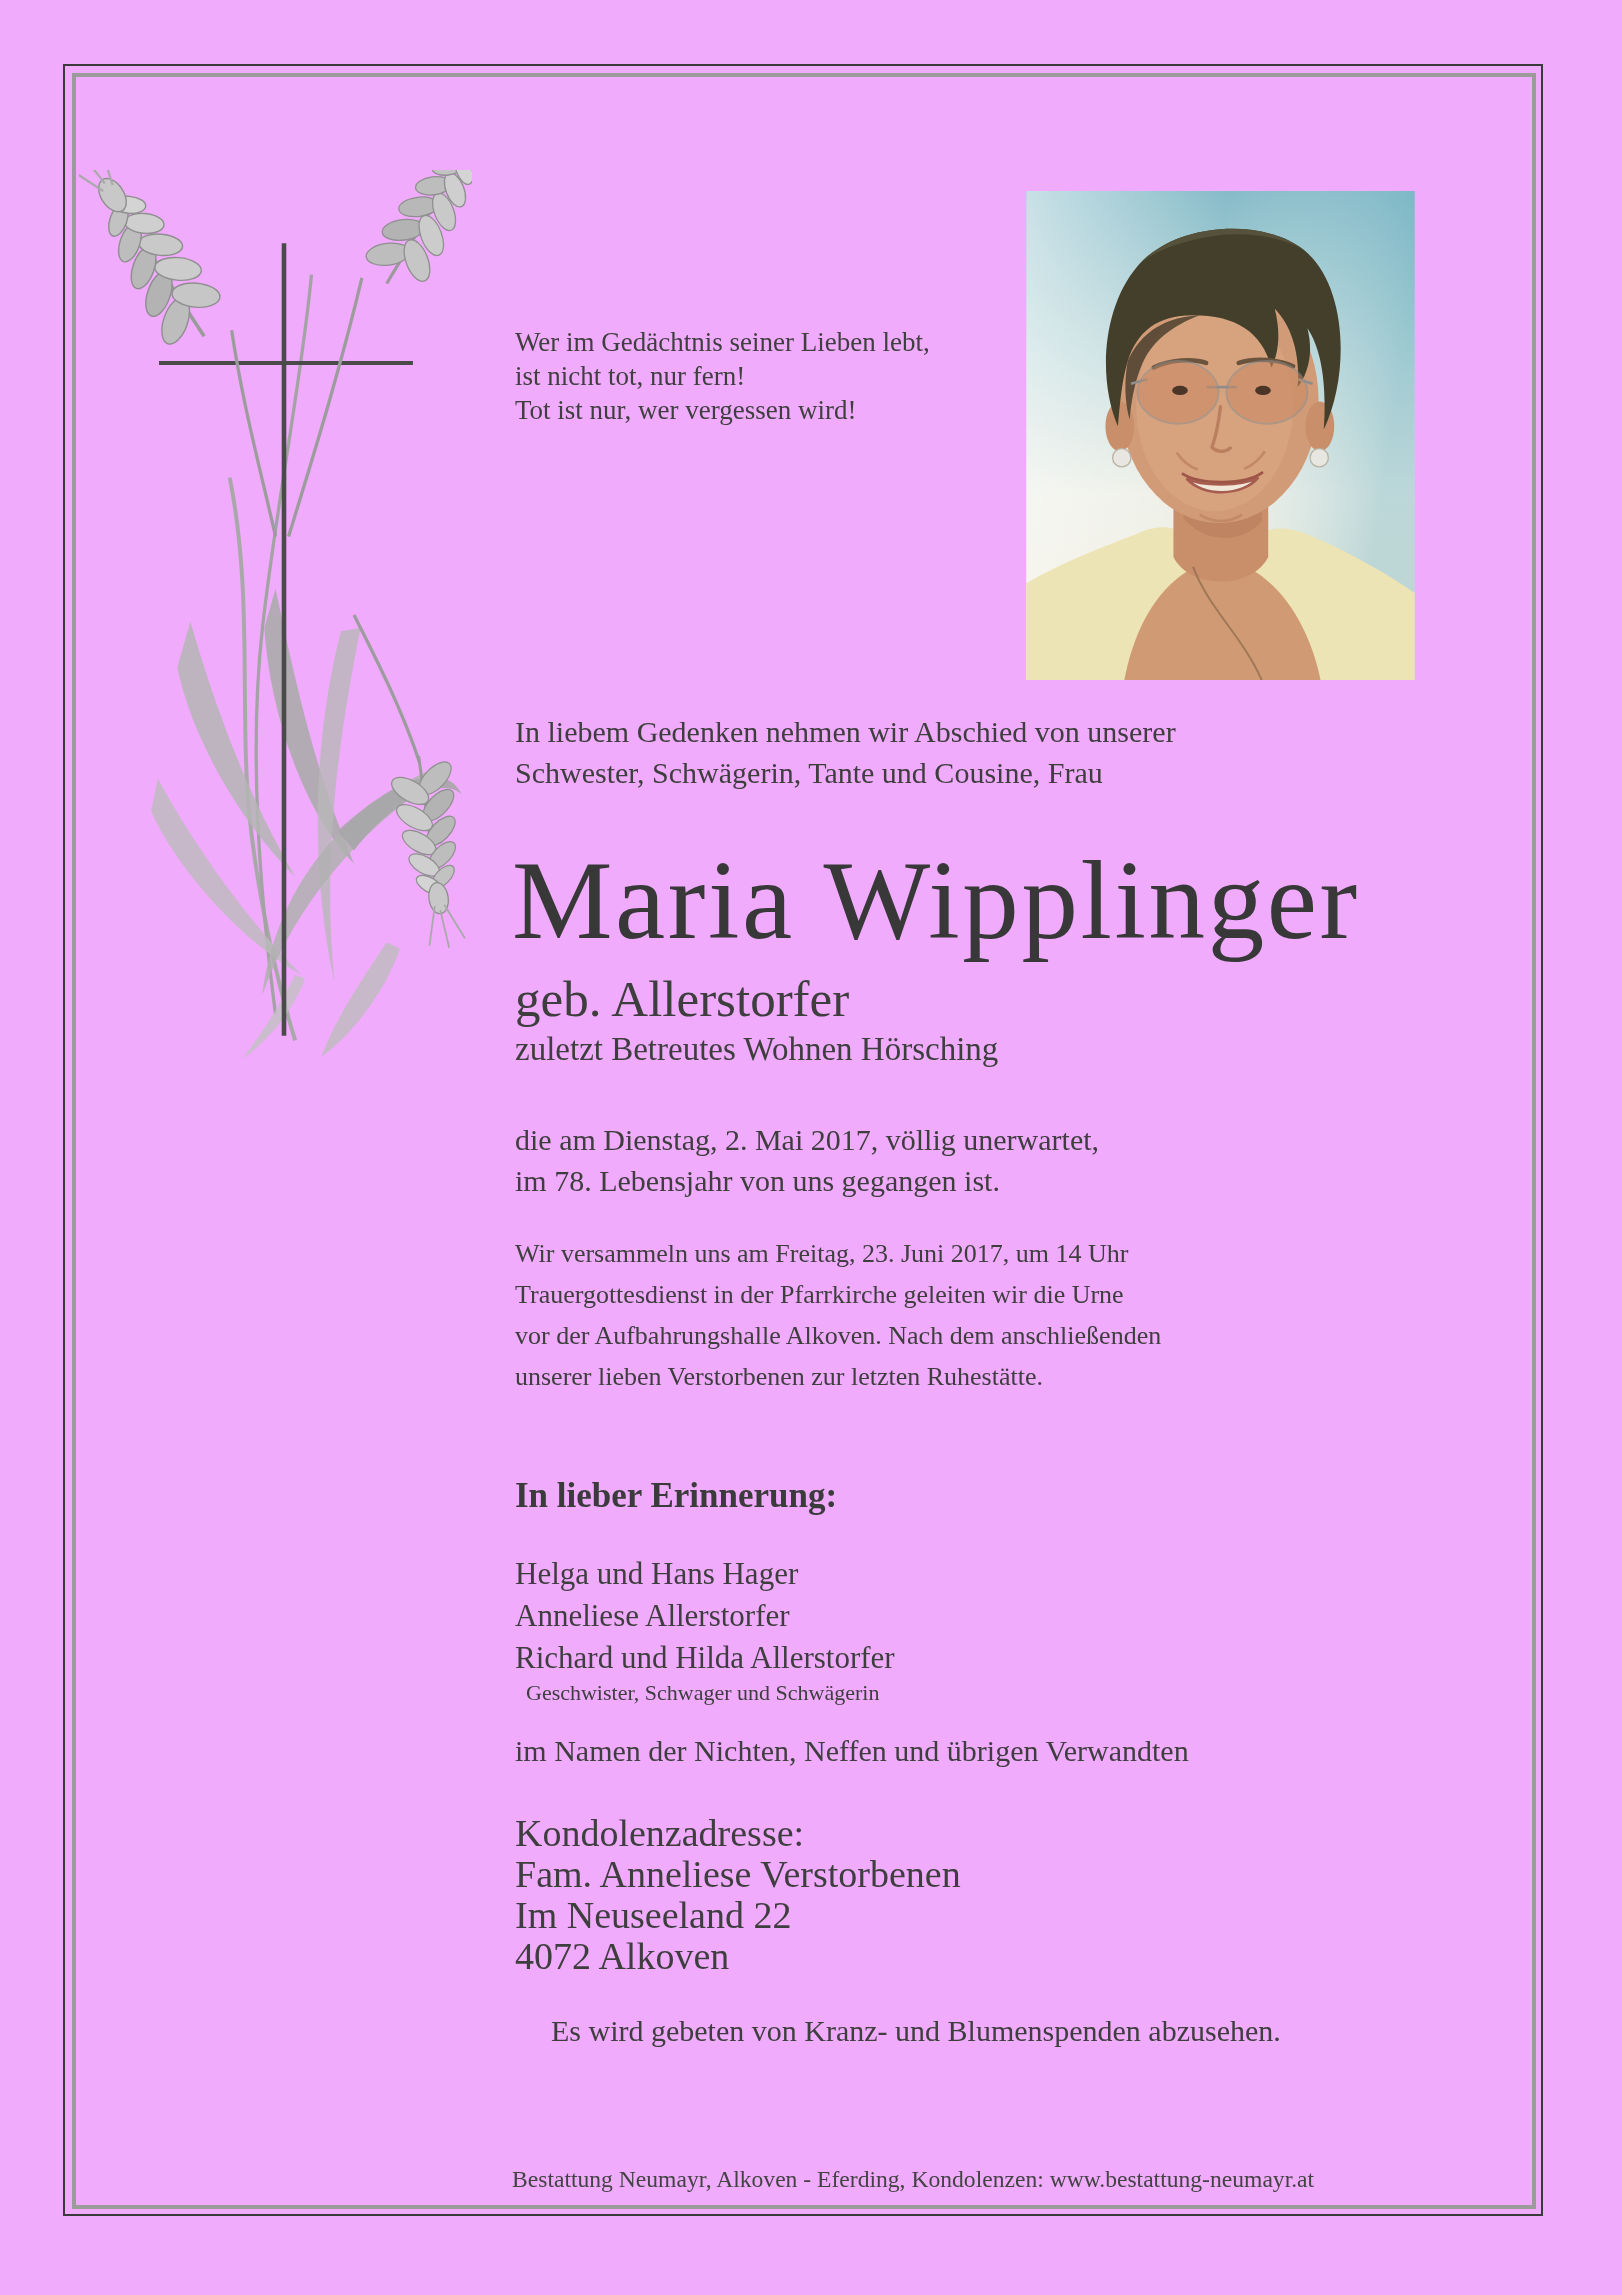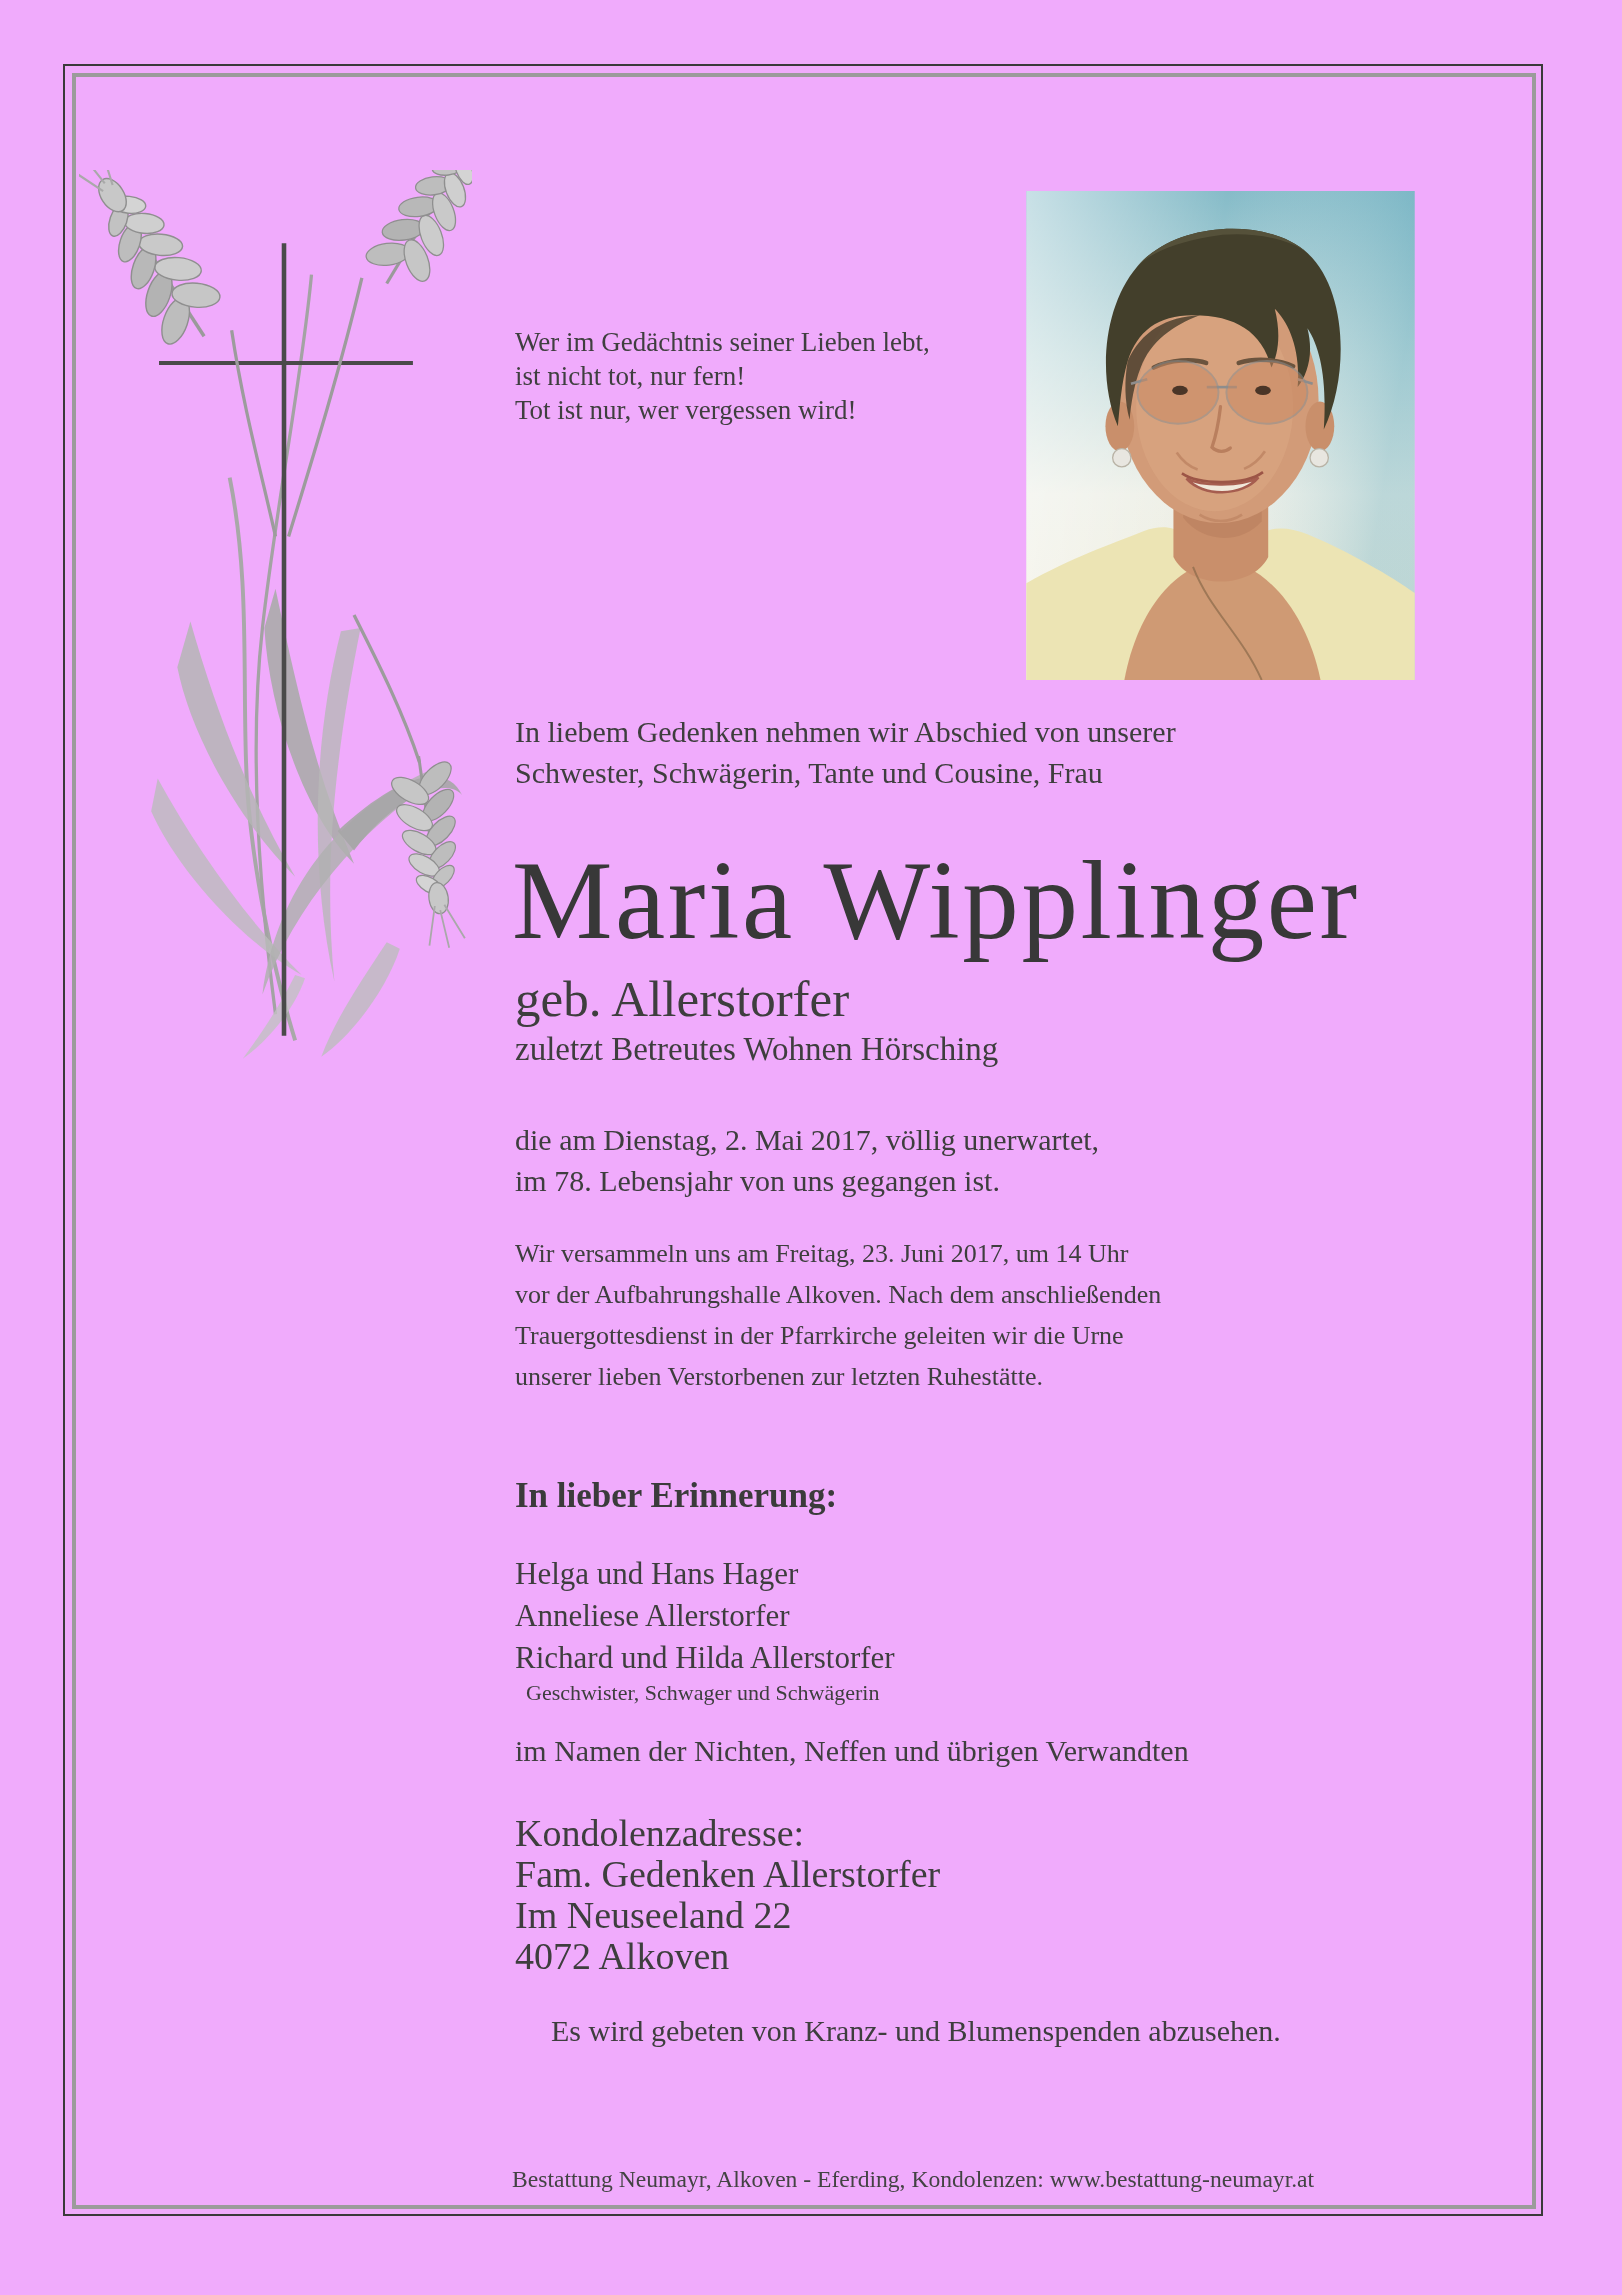--- a/index.html
+++ b/index.html
@@ -215,38 +215,38 @@
   <div class="birth-name abs">geb. Allerstorfer</div>
   <div class="residence abs">zuletzt Betreutes Wohnen Hörsching</div>
 
   <div class="death-para abs">
     <div>die am Dienstag, 2. Mai 2017, völlig unerwartet,</div>
     <div>im 78. Lebensjahr von uns gegangen ist.</div>
   </div>
 
   <div class="funeral-para abs">
     <div>Wir versammeln uns am Freitag, 23. Juni 2017, um 14 Uhr</div>
+    <div>Trauergottesdienst in der Pfarrkirche geleiten wir die Urne</div>
     <div>vor der Aufbahrungshalle Alkoven. Nach dem anschließenden</div>
-    <div>Trauergottesdienst in der Pfarrkirche geleiten wir die Urne</div>
     <div>unserer lieben Verstorbenen zur letzten Ruhestätte.</div>
   </div>
 
   <div class="remembrance-heading abs">In lieber Erinnerung:</div>
 
   <div class="mourners abs">
     <div>Helga und Hans Hager</div>
     <div>Anneliese Allerstorfer</div>
     <div>Richard und Hilda Allerstorfer</div>
   </div>
   <div class="mourners-relation abs">Geschwister, Schwager und Schwägerin</div>
   <div class="in-name-of abs">im Namen der Nichten, Neffen und übrigen Verwandten</div>
 
   <div class="condolence abs">
     <div>Kondolenzadresse:</div>
-    <div>Fam. Gedenken Allerstorfer</div>
+    <div>Fam. Anneliese Verstorbenen</div>
     <div>Im Neuseeland 22</div>
     <div>4072 Alkoven</div>
   </div>
 
   <div class="flowers abs">Es wird gebeten von Kranz- und Blumenspenden abzusehen.</div>
 
   <div class="footer-line abs">Bestattung Neumayr, Alkoven - Eferding, Kondolenzen: www.bestattung-neumayr.at</div>
 
 </div>
 

